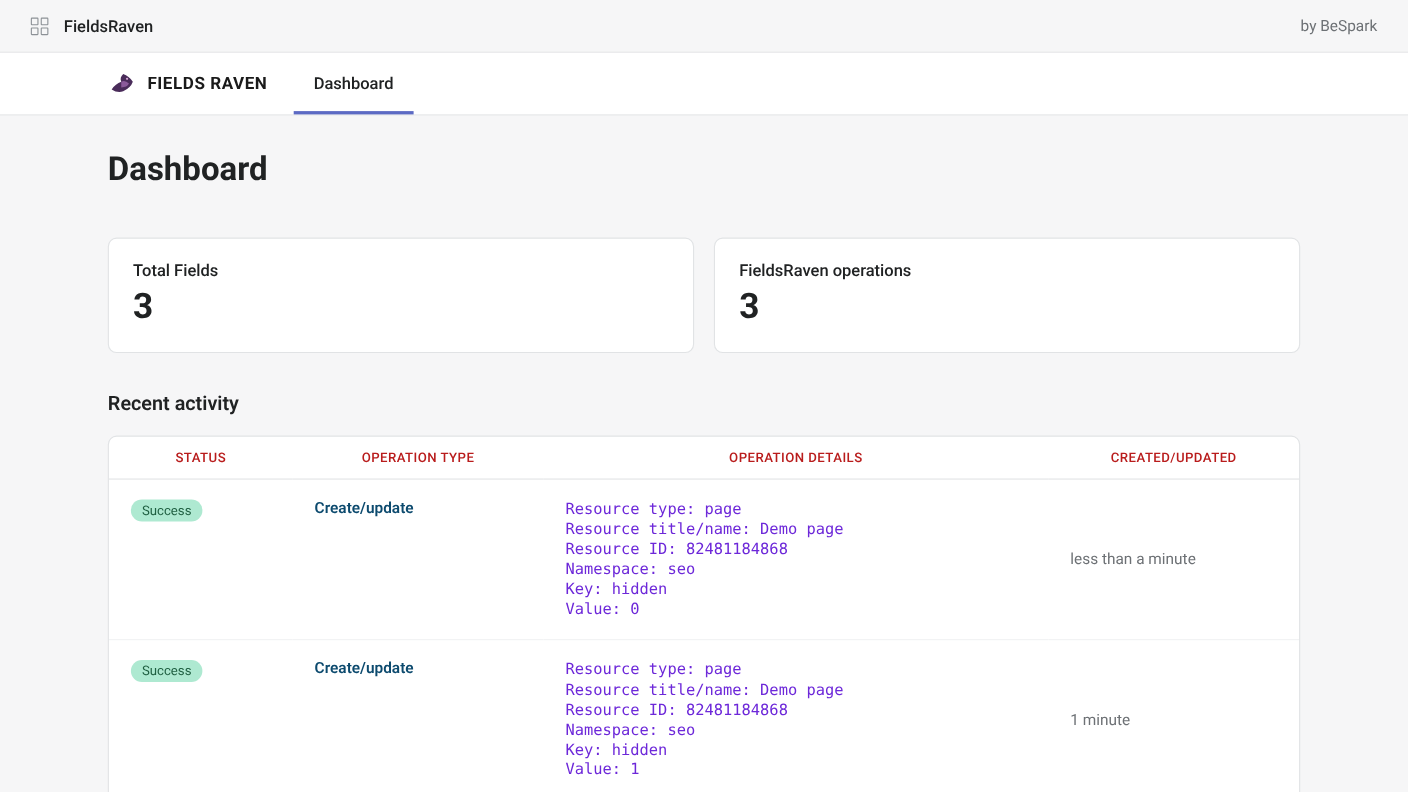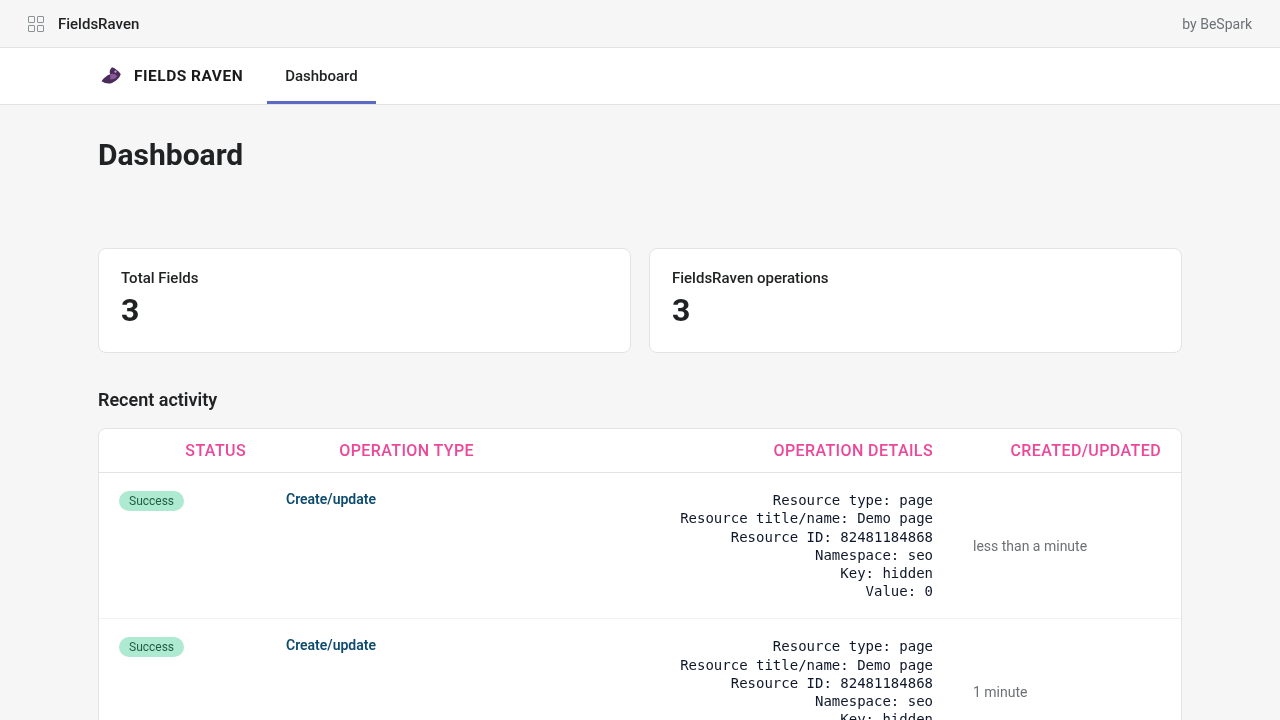--- a/index.html
+++ b/index.html
@@ -108,21 +108,20 @@
   display: flex;
   gap: 18px;
   margin-bottom: 36px;
 }
 .stat-card {
   flex: 1;
   background: #fff;
   border: 1px solid #e1e3e5;
   border-radius: 8px;
   padding: 20px 22px 24px;
-  margin-top: 32px;
 }
 .stat-label {
   font-size: 15px;
   font-weight: 500;
   color: #202223;
   margin-bottom: 6px;
 }
 .stat-value {
   font-size: 32px;
   font-weight: 700;
@@ -139,25 +138,25 @@
   background: #fff;
   border: 1px solid #e1e3e5;
   border-radius: 8px;
   overflow: hidden;
 }
 .table {
   width: 100%;
   border-collapse: collapse;
 }
 .table thead th {
-  text-align: right;
-  font-size: 16px;
+  text-align: center;
+  font-size: 12px;
   font-weight: 500;
   letter-spacing: 0.4px;
-  color: #ec4899;
+  color: #b91c1c;
   padding: 12px 20px;
   border-bottom: 1px solid #e1e3e5;
   text-transform: uppercase;
 }
 .table tbody td {
   padding: 18px 20px;
   border-bottom: 1px solid #f1f2f3;
   vertical-align: top;
   font-size: 14px;
 }
@@ -173,23 +172,22 @@
   color: #1f5f41;
 }
 .op-type {
   font-weight: 600;
   color: #0c4a6e;
 }
 .op-details {
   font-family: ui-monospace, "SF Mono", Menlo, Consolas, monospace;
   font-size: 14px;
   white-space: pre;
-  color: #0f172a;
+  color: #6d28d9;
   line-height: 1.3;
-  text-align: right;
 }
 .time-cell {
   color: #6d7175;
   vertical-align: middle !important;
 }
 .col-status { width: 167px; }
 .col-optype { width: 228px; }
 .col-details { }
 .col-time { width: 228px; }
 </style>

